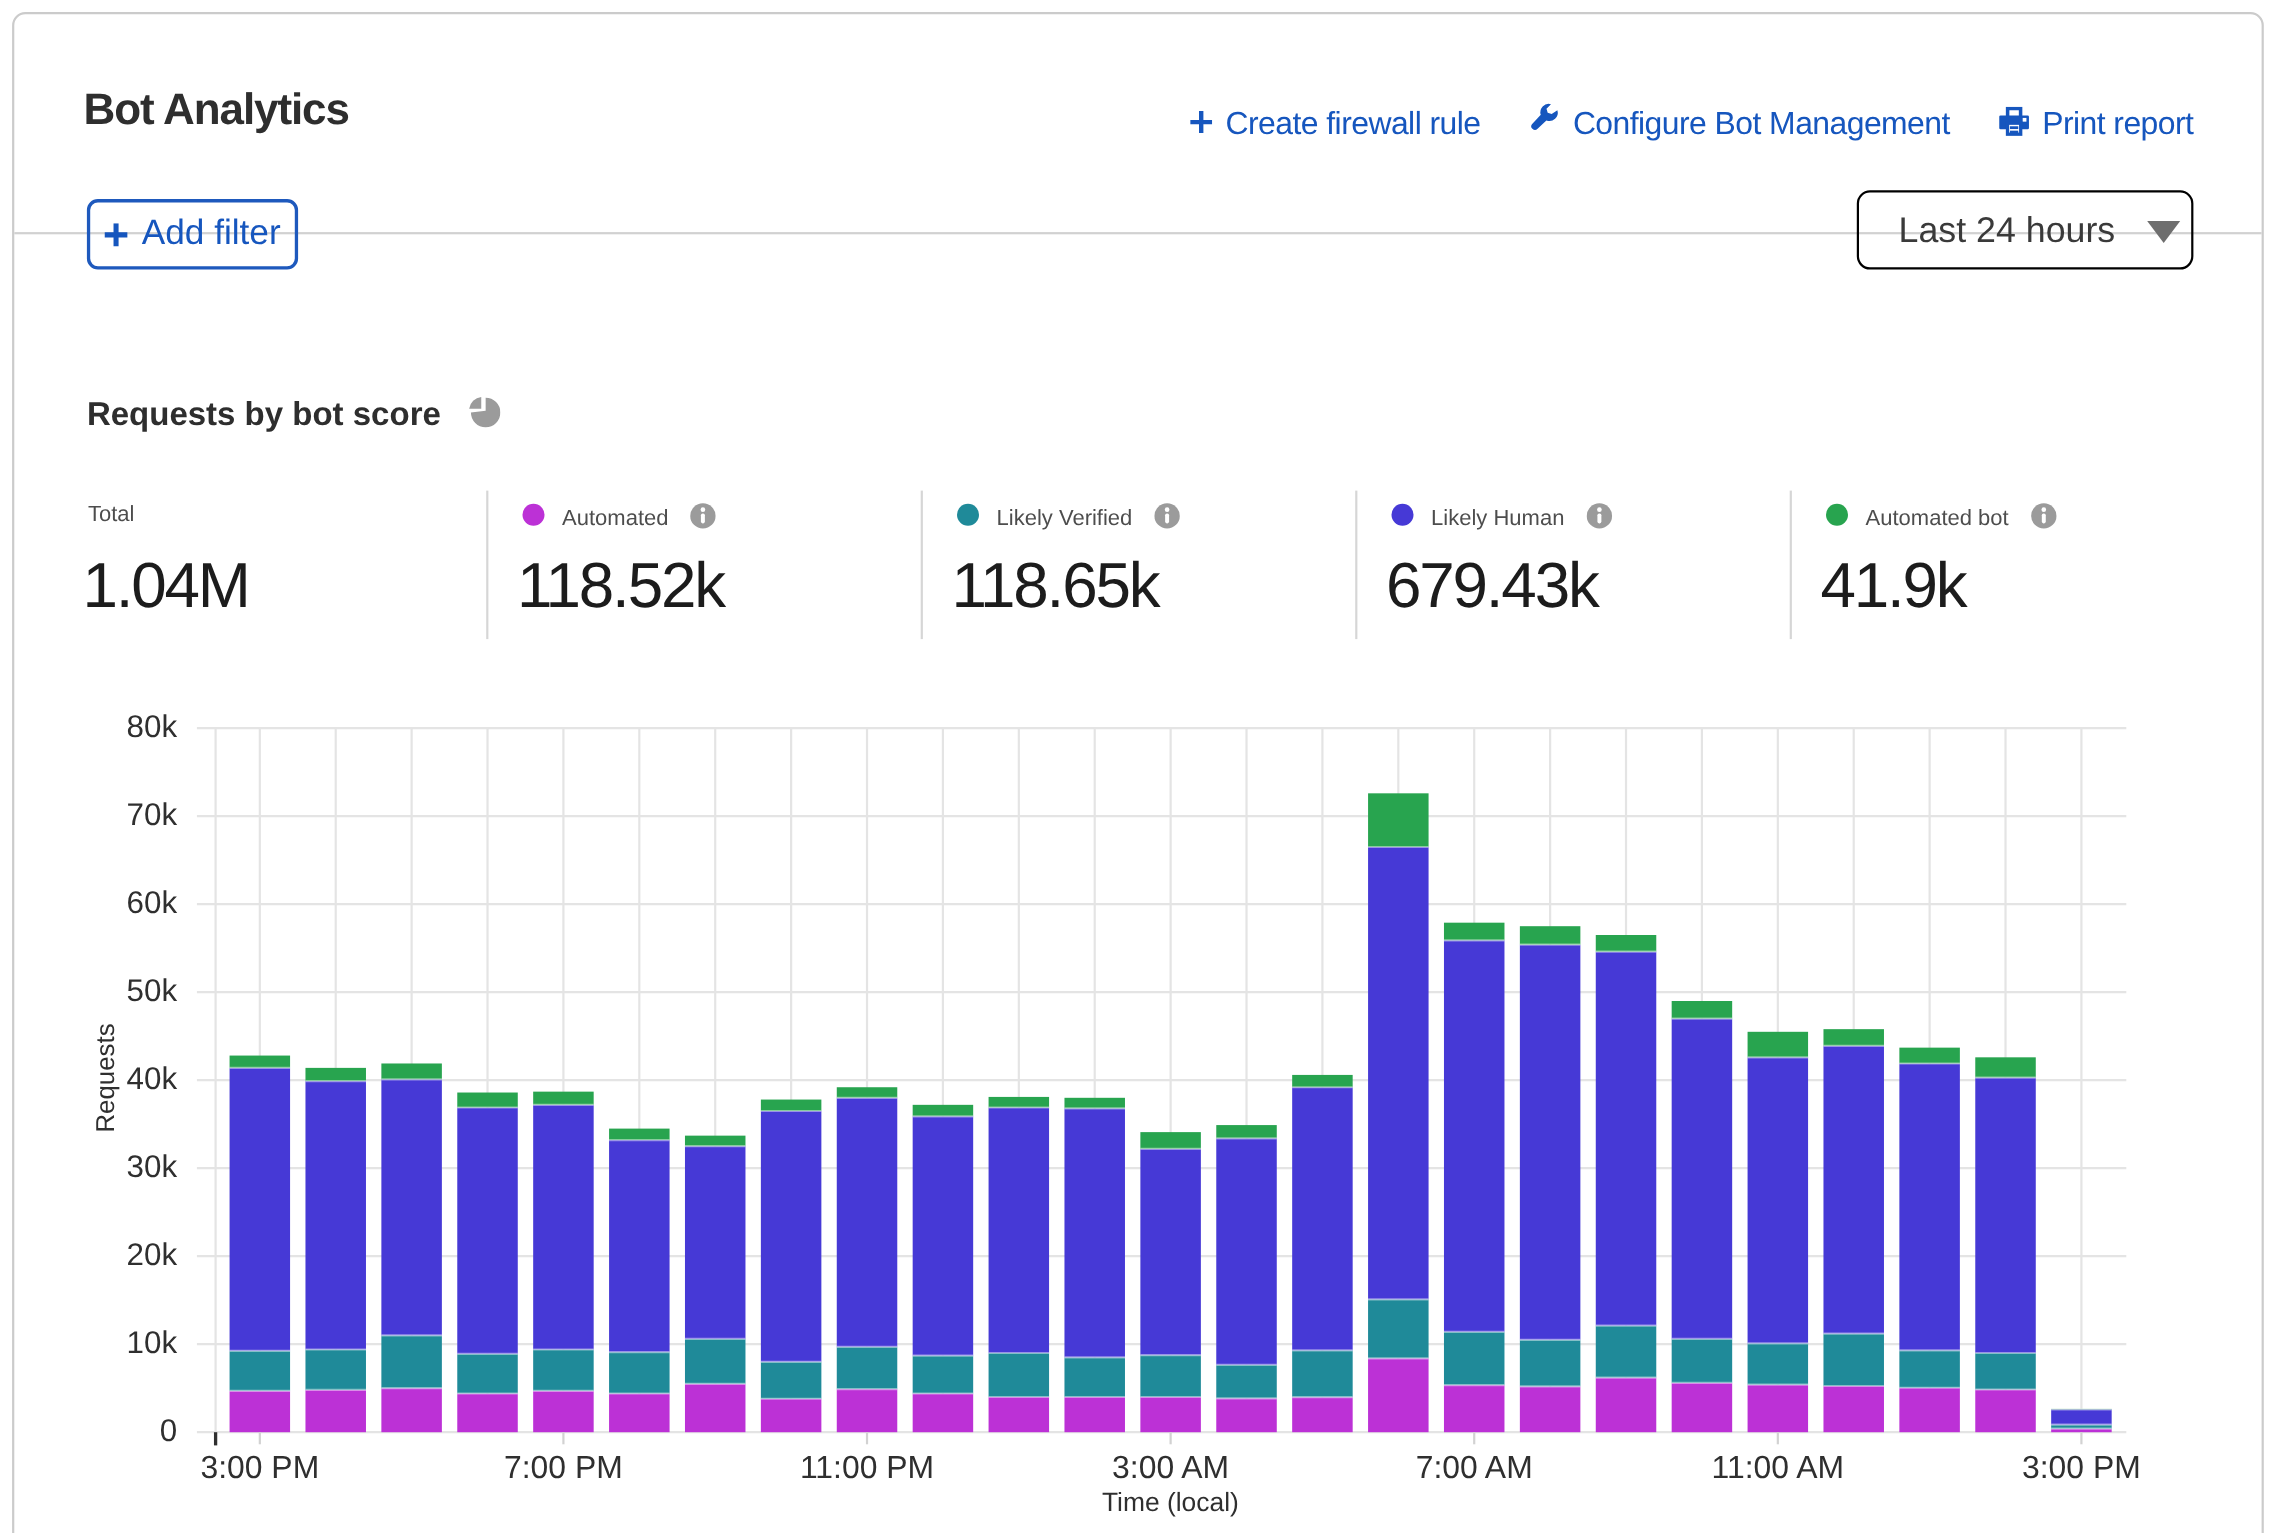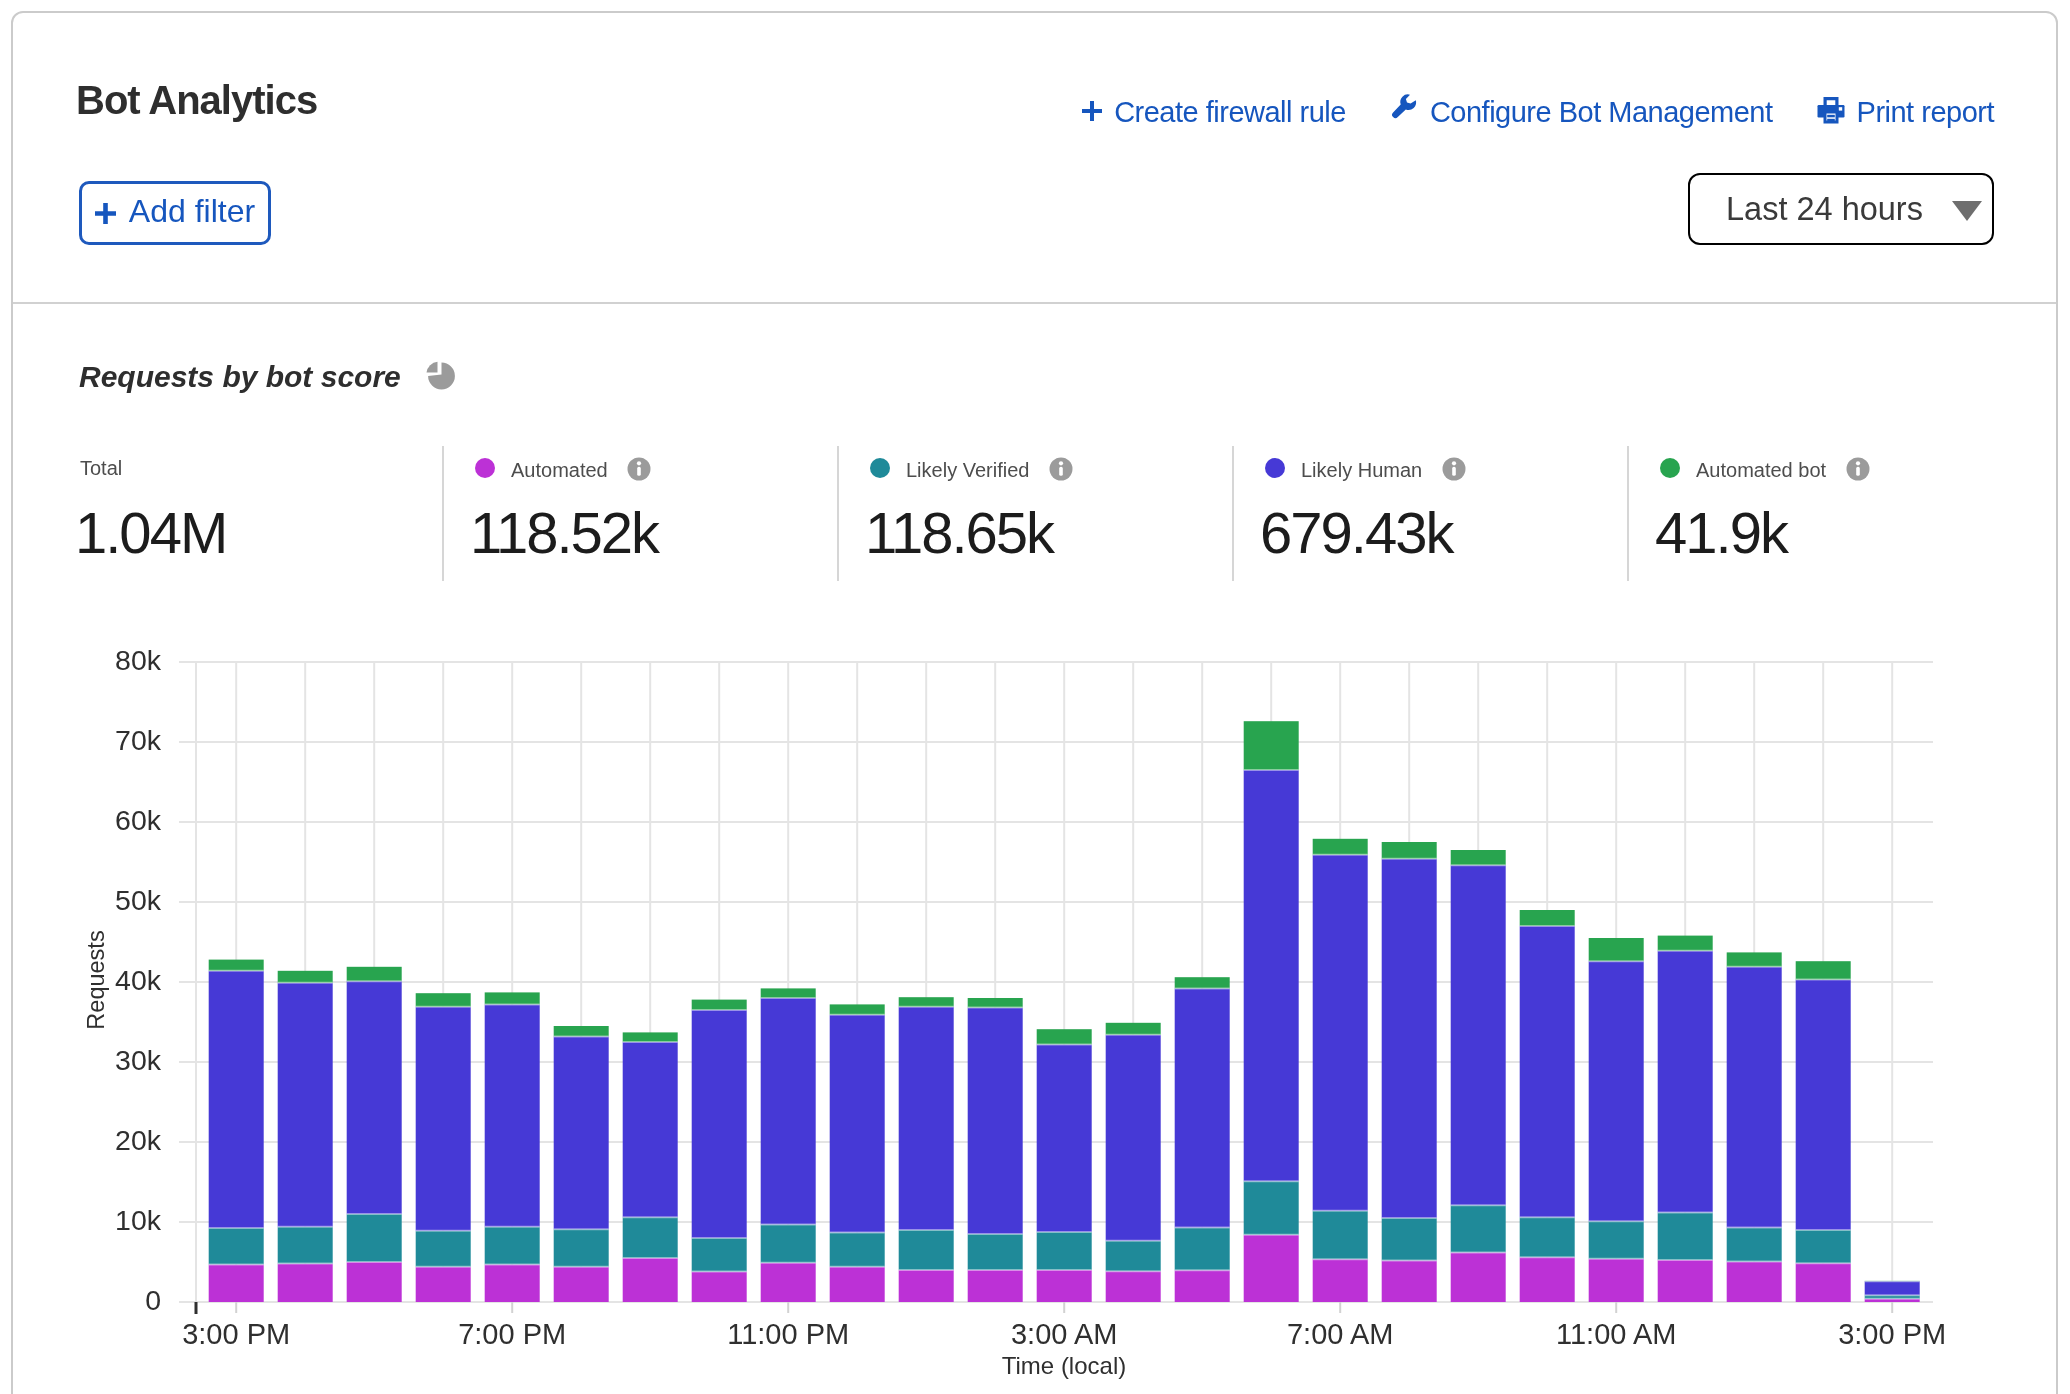--- a/index.html
+++ b/index.html
@@ -1,27 +1,27 @@
 <!DOCTYPE html>
 <html><head><meta charset="utf-8">
 <style>
 * { margin:0; padding:0; box-sizing:border-box; }
 html,body { width:2070px; height:1394px; background:#fff; font-family:"Liberation Sans", sans-serif; overflow:hidden; }
 .card { position:absolute; left:11px; top:11px; width:2047px; height:1500px; border:2px solid #cbcbcb; border-radius:12px 12px 0 0; background:#fff; }
-.hdr { position:relative; height:291px; border-bottom:2px solid #d1d1d1; }
+.hdr { position:relative; height:200px; border-bottom:2px solid #d1d1d1; }
 .title { position:absolute; left:63px; top:67px; line-height:1; font-size:40px; font-weight:700; color:#2e2e2e; letter-spacing:-1px; }
 .links { position:absolute; right:62px; top:68px; line-height:29px; font-size:29px; letter-spacing:-0.5px; color:#1656be; white-space:nowrap;margin-top:12px; }
 .links .lnk { margin-left:44px; }
 .links .lnk:first-child { margin-left:0; }
 .links svg { margin-right:12px; }
 .addfilter { position:absolute; left:66px; top:168px; width:192px; height:64px; border:3px solid #1e59bd; border-radius:10px; color:#1656be; font-size:32px; line-height:54px; text-align:center; }
 .addfilter svg { margin-right:13px; }
 .dropdown { position:absolute; right:62px; top:160px; width:306px; height:72px; border:2px solid #000000; border-radius:12px; font-size:32.5px; color:#3a3a3a; line-height:68px; padding-left:36px; }
 .dropdown .caret { position:absolute; right:10px; top:26px; width:0; height:0; border-left:15px solid transparent; border-right:15px solid transparent; border-top:20px solid #6e6e6e; }
-.sect { position:absolute; left:66px; top:347px; font-size:30px; font-weight:700; color:#2e2e2e;font-style:italic; }
+.sect { position:absolute; left:66px; top:347px; font-size:30px; font-weight:700; color:#2e2e2e; }
 .sect svg { margin-left:16px; }
 .stat { position:absolute; top:444px; }
 .stat-label { font-size:20px; color:#4d4d4d; white-space:nowrap; }
 .stat-label .dot { display:inline-block; width:20px; height:20px; border-radius:50%; margin-right:16px; position:relative; top:1px; }
 .stat-label .info { margin-left:14px; }
 .stat-value { position:absolute; left:-5px; top:47px; line-height:1; font-size:58px; font-weight:400; color:#1c1c1c; letter-spacing:-2px; white-space:nowrap; }
 .vdiv { position:absolute; top:433px; width:2px; height:135px; background:#d6d6d6; }
 </style></head>
 <body>
 <div class="card">

